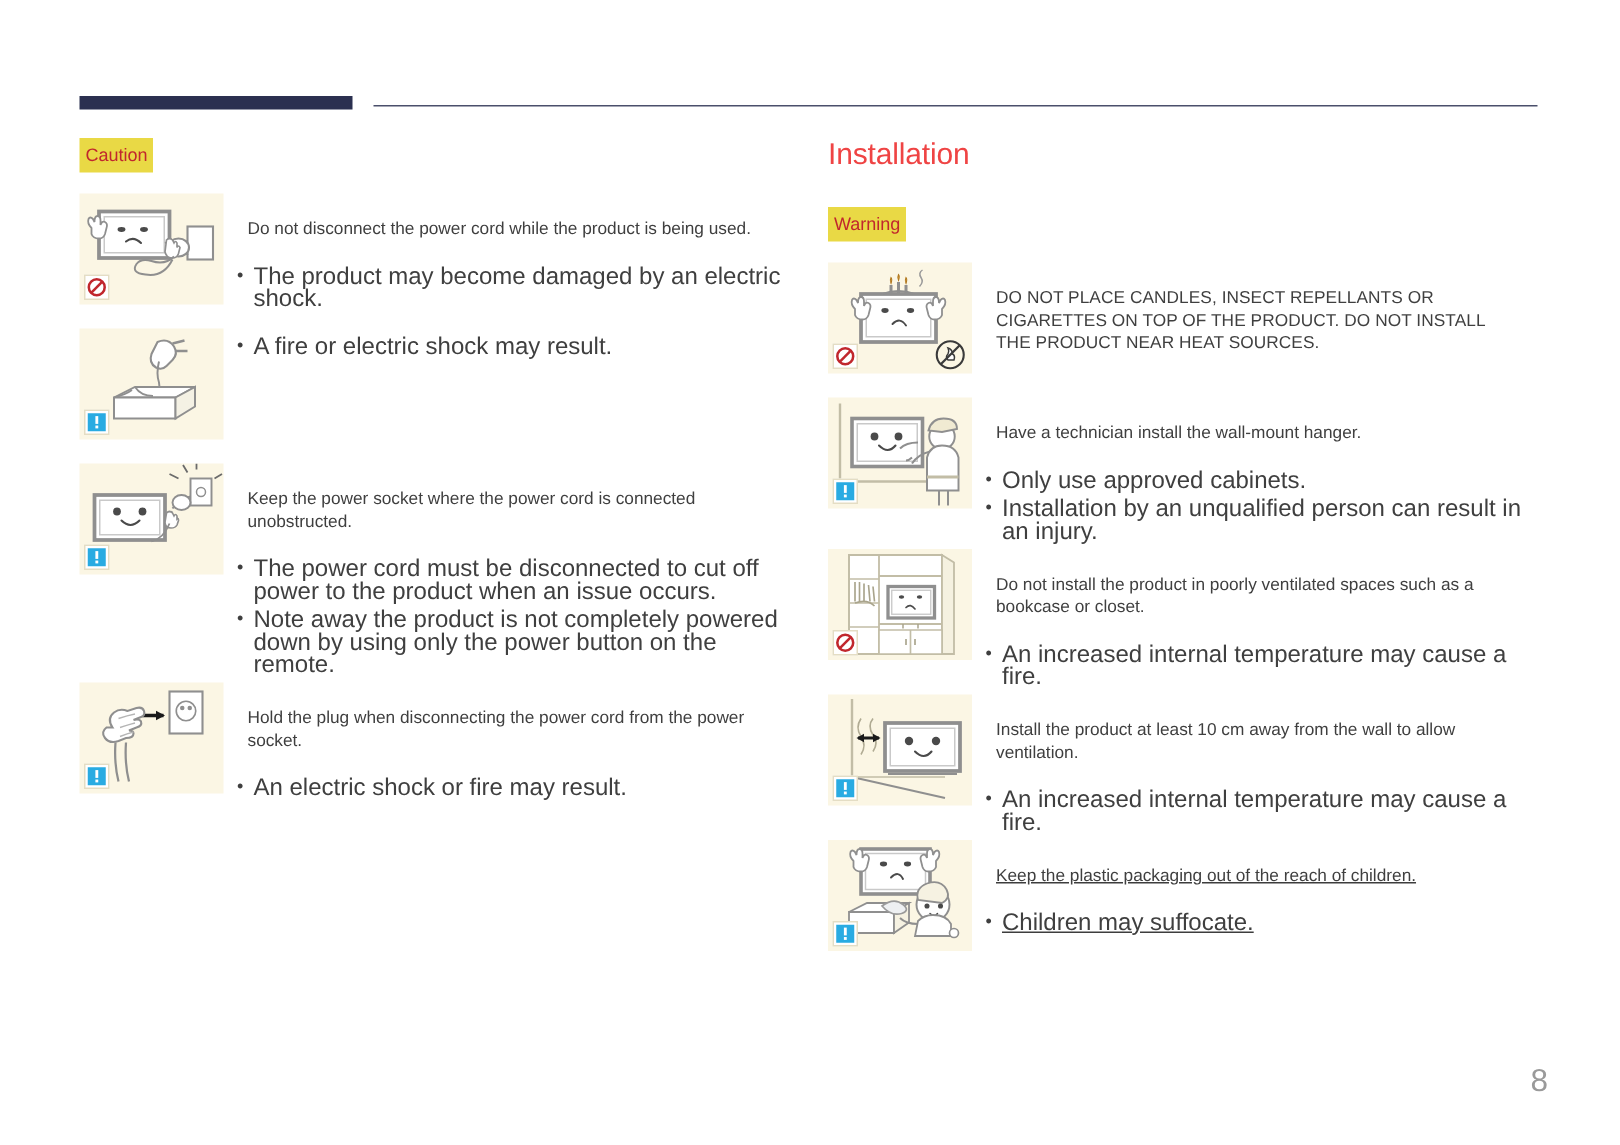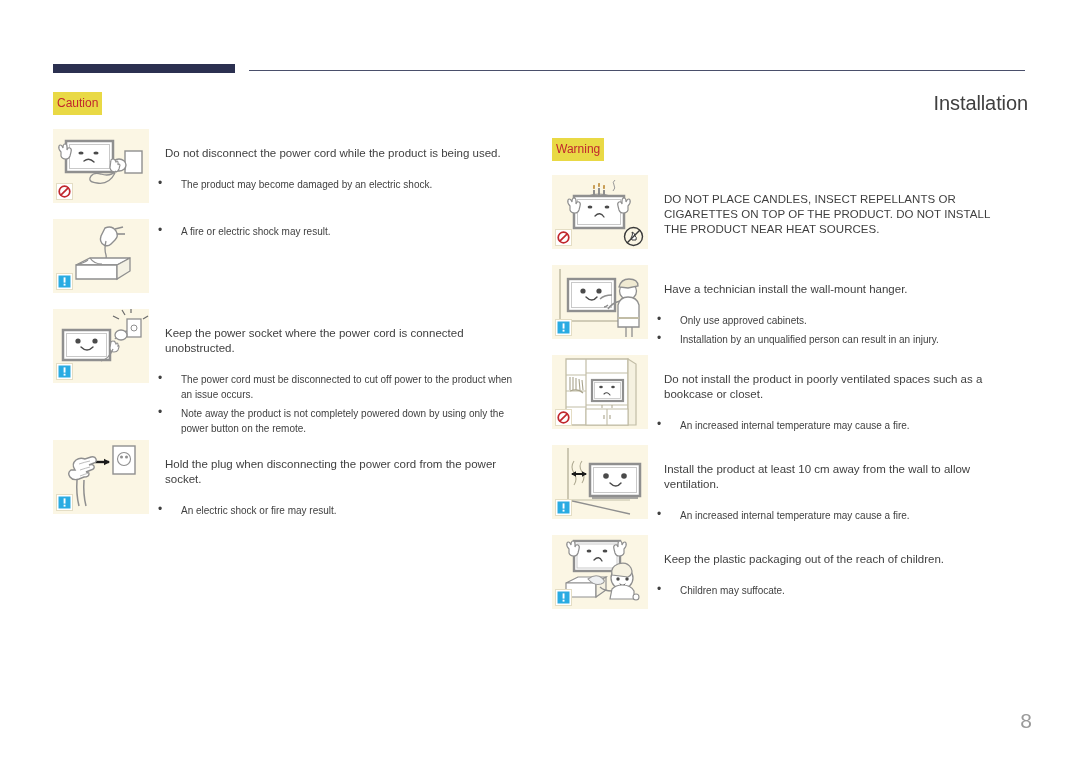--- a/index.html
+++ b/index.html
@@ -47,25 +47,24 @@
     position: absolute;
     top: 92px;
   }
   .col-left  { left: 53px;  width: 470px; }
   .col-right { left: 552px; width: 476px; }
 
   
   .section-title {
     font-size: 20px;
     font-weight: normal;
-    color: #404040;
+    color: #ef4444;
     margin: 0 0 24px 0;
     letter-spacing: -0.1px;
     line-height: 1.1;
-    text-align: right;
   }
 
   
   .alert-label {
     display: inline-block;
     background: #e9d945;
     color: #c1272d;
     font-size: 12px;
     line-height: 18px;
     padding: 2px 4px 3px 4px;
@@ -126,24 +125,24 @@
     margin: 16px;
   }
   .lead.caps { letter-spacing: 0.05px; }
   ul.bullets {
     list-style: none;
     margin: 4px 0 0 0;
     padding: 0;
   }
   ul.bullets li {
     position: relative;
-    font-size: 10px;
+    font-size: 16px;
     line-height: 15px;
     color: #3f3f3f;
-    padding-left: 32px;
+    padding-left: 20px;
     margin-bottom: 4px;
   }
   ul.bullets li:before {
     content: "\2022";
     position: absolute;
     left: 9px;
     top: -1px;
     font-size: 12px;
     color: #3f3f3f;
   }
@@ -523,21 +522,21 @@
         </div>
         <div class="txt-wrap">
           <p class="lead">Install the product at least 10 cm away from the wall to allow ventilation.</p>
           <ul class="bullets">
             <li>An increased internal temperature may cause a fire.</li>
           </ul>
         </div>
       </div>
     </div>
 
-    <div class="item" style="min-height:90px;">
+    <div class="item" style="min-height:90px;text-decoration:underline;">
       <div class="item-inner">
         <div class="fig-wrap">
           <div class="fig">
             <svg width="96" height="74" viewBox="0 0 96 74">
 
               <rect x="22" y="6" width="46" height="30" fill="#ffffff" stroke="#8f8f8f" stroke-width="2.4"></rect>
               <rect x="25" y="9" width="40" height="24" fill="#ffffff" stroke="#c9c9c9" stroke-width="1"></rect>
               <ellipse cx="37" cy="16" rx="2.4" ry="1.6" fill="#4a4a4a"></ellipse>
               <ellipse cx="53" cy="16" rx="2.4" ry="1.6" fill="#4a4a4a"></ellipse>
               <path d="M42 25 q5 -5 8 1" fill="none" stroke="#4a4a4a" stroke-width="1.3" stroke-linecap="round"></path>

